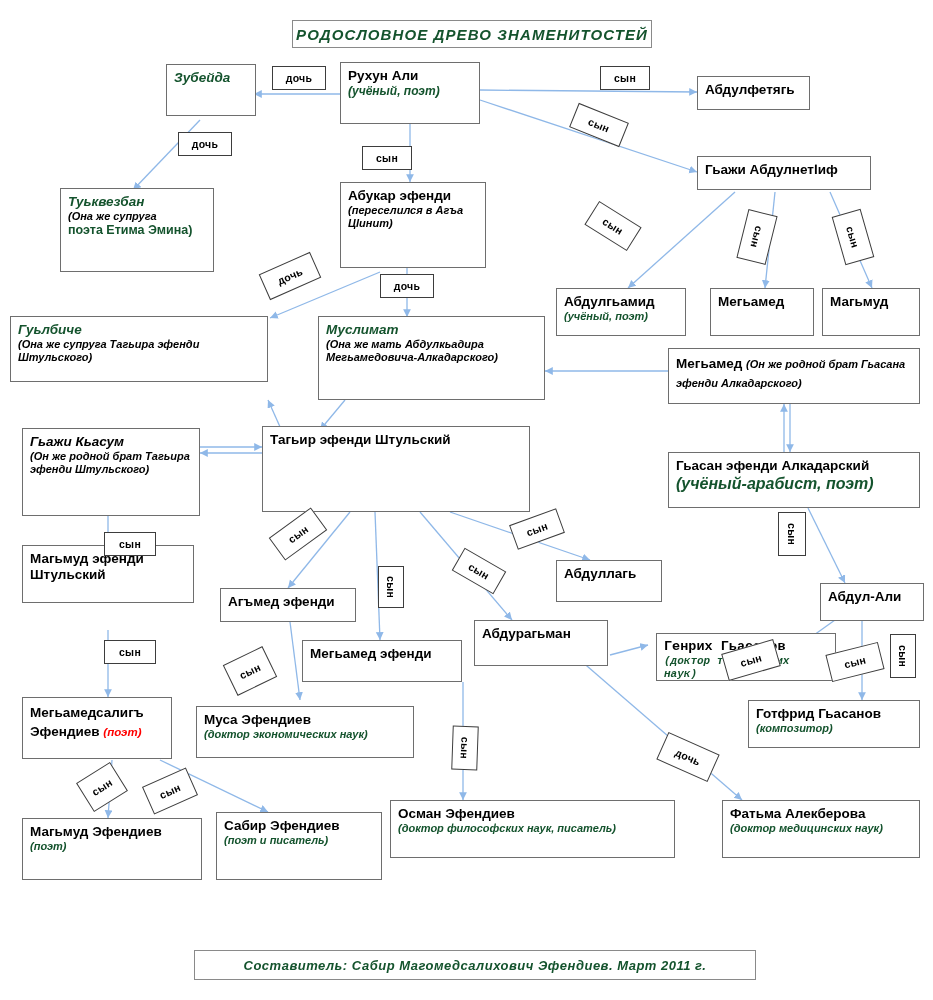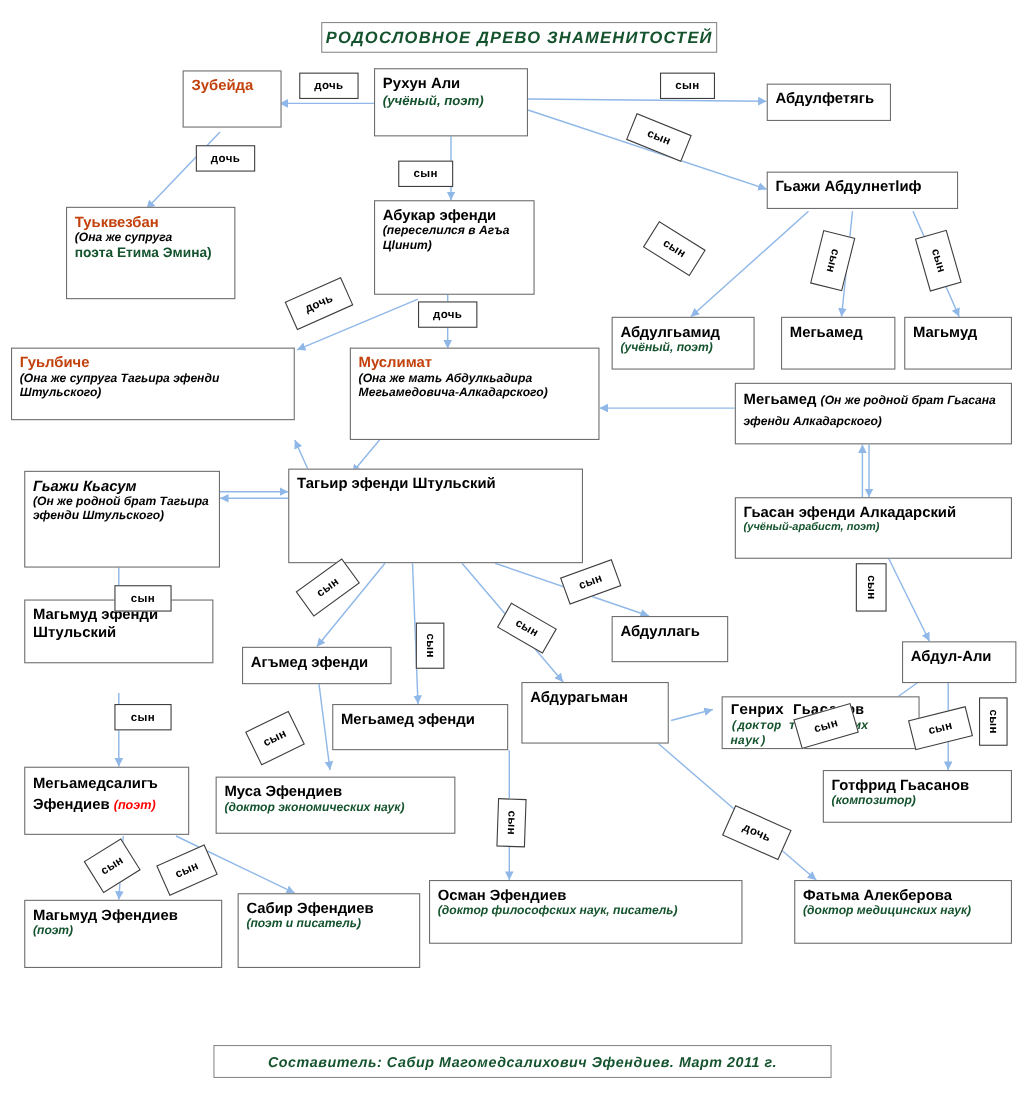--- a/index.html
+++ b/index.html
@@ -29,21 +29,21 @@
     padding: 5px 7px;
     line-height: 1.18;
     z-index: 5;
   }
   .nm {
     display: block;
     font-weight: bold;
     font-size: 13.5px;
     color: #000000;
   }
-  .nm.blue { color: #c2410c; }
+  .nm.blue { color: #14532d; font-style: italic; }
   .nm.it { font-style: italic; }
   .sub {
     display: block;
     font-size: 11px;
     font-weight: bold;
     font-style: italic;
     color: #000000;
     line-height: 1.22;
   }
   .sub.red { color: #14532d; }
@@ -226,40 +226,40 @@
     <span class="nm it">Гьажи Кьасум</span>
     <span class="sub">(Он же родной брат Тагьира эфенди Штульского)</span>
   </div>
 
   <div class="node" style="left:262px; top:426px; width:268px; height:86px;">
     <span class="nm">Тагьир эфенди Штульский</span>
   </div>
 
   <div class="node" style="left:668px; top:452px; width:252px; height:56px;">
     <span class="nm">Гьасан эфенди Алкадарский</span>
-    <span class="sub red" style="font-size:10px;">(учёный-арабист, поэт)</span>
+    <span class="sub red" style="font-size:16px;">(учёный-арабист, поэт)</span>
   </div>
 
   <div class="node" style="left:22px; top:545px; width:172px; height:58px;">
     <span class="nm">Магьмуд эфенди Штульский</span>
   </div>
 
   <div class="node" style="left:220px; top:588px; width:136px; height:34px;">
     <span class="nm">Агъмед эфенди</span>
   </div>
 
   <div class="node" style="left:302px; top:640px; width:160px; height:42px;">
     <span class="nm">Мегьамед эфенди</span>
   </div>
 
   <div class="node" style="left:556px; top:560px; width:106px; height:42px;">
     <span class="nm">Абдуллагь</span>
   </div>
 
-  <div class="node" style="left:474px; top:620px; width:134px; height:56px;">
+  <div class="node" style="left:474px; top:620px; width:134px; height:46px;">
     <span class="nm">Абдурагьман</span>
   </div>
 
   <div class="node" style="left:820px; top:583px; width:104px; height:38px;">
     <span class="nm">Абдул-Али</span>
   </div>
 
   <div class="node" style="left:656px; top:633px; width:180px; height:48px;font-family:Liberation Mono, monospace;">
     <span class="nm">Генрих Гьасанов</span>
     <span class="sub red">(доктор технических наук)</span>

